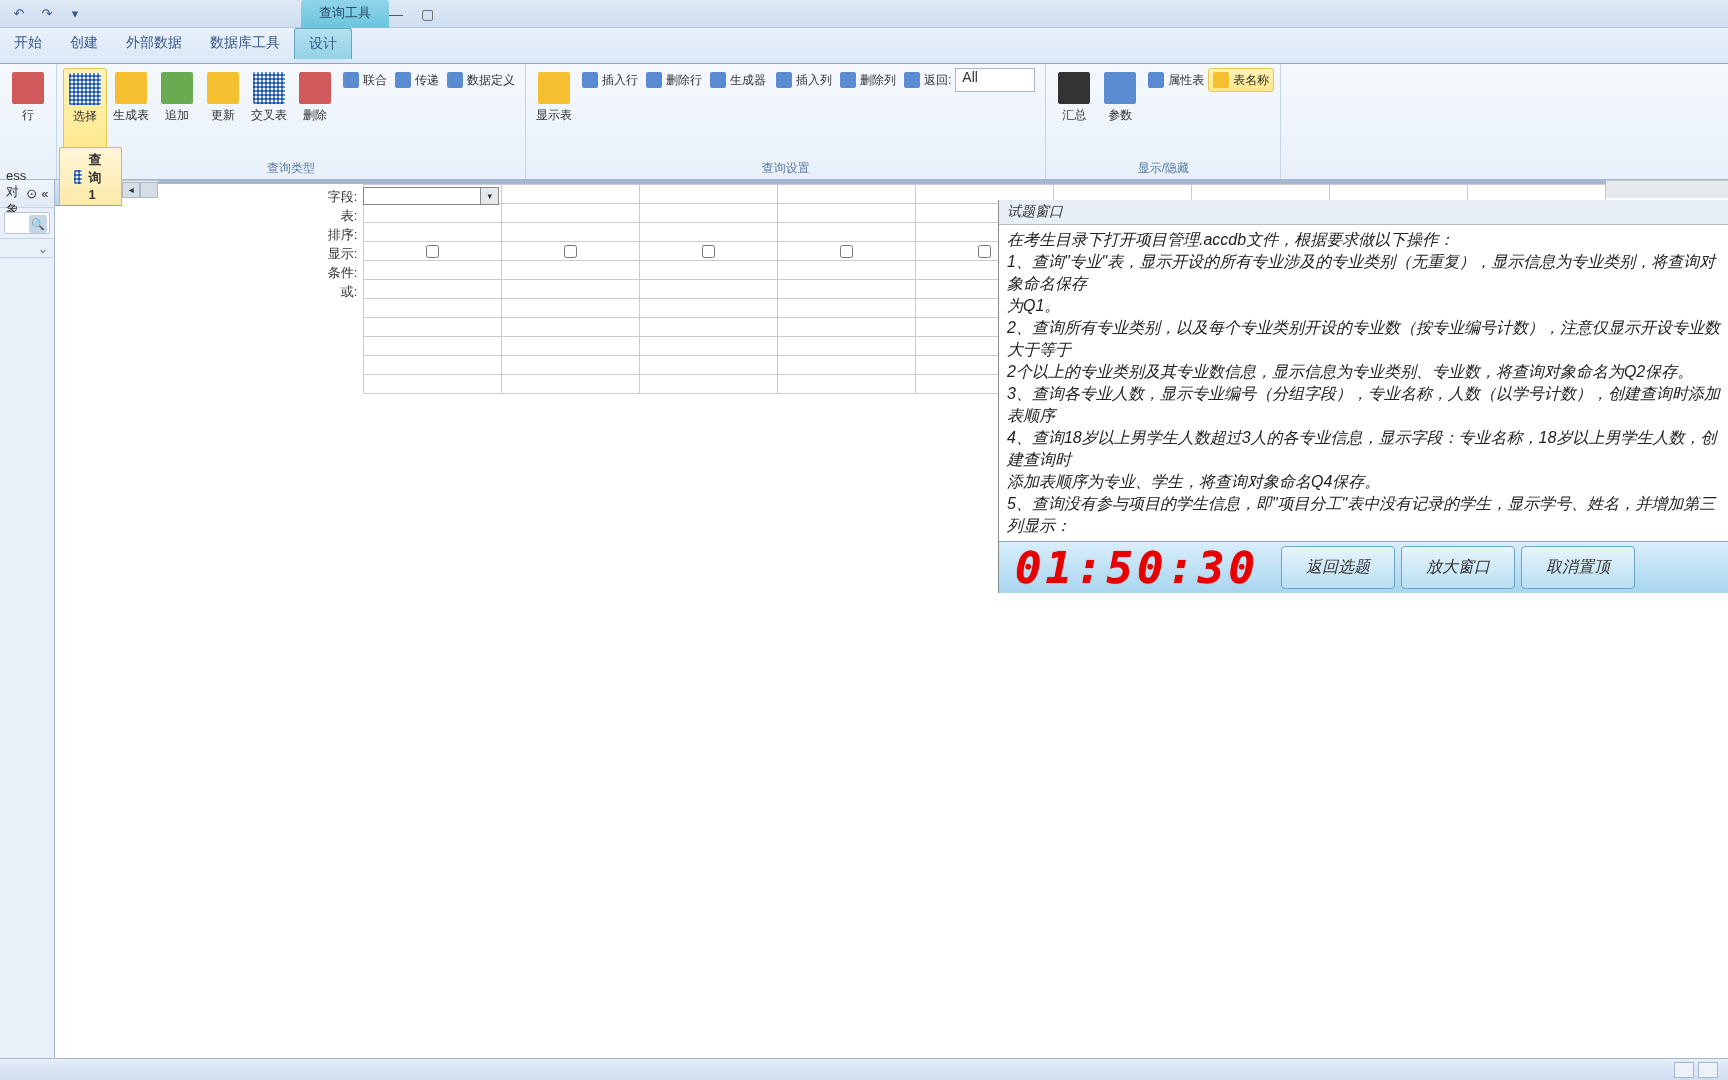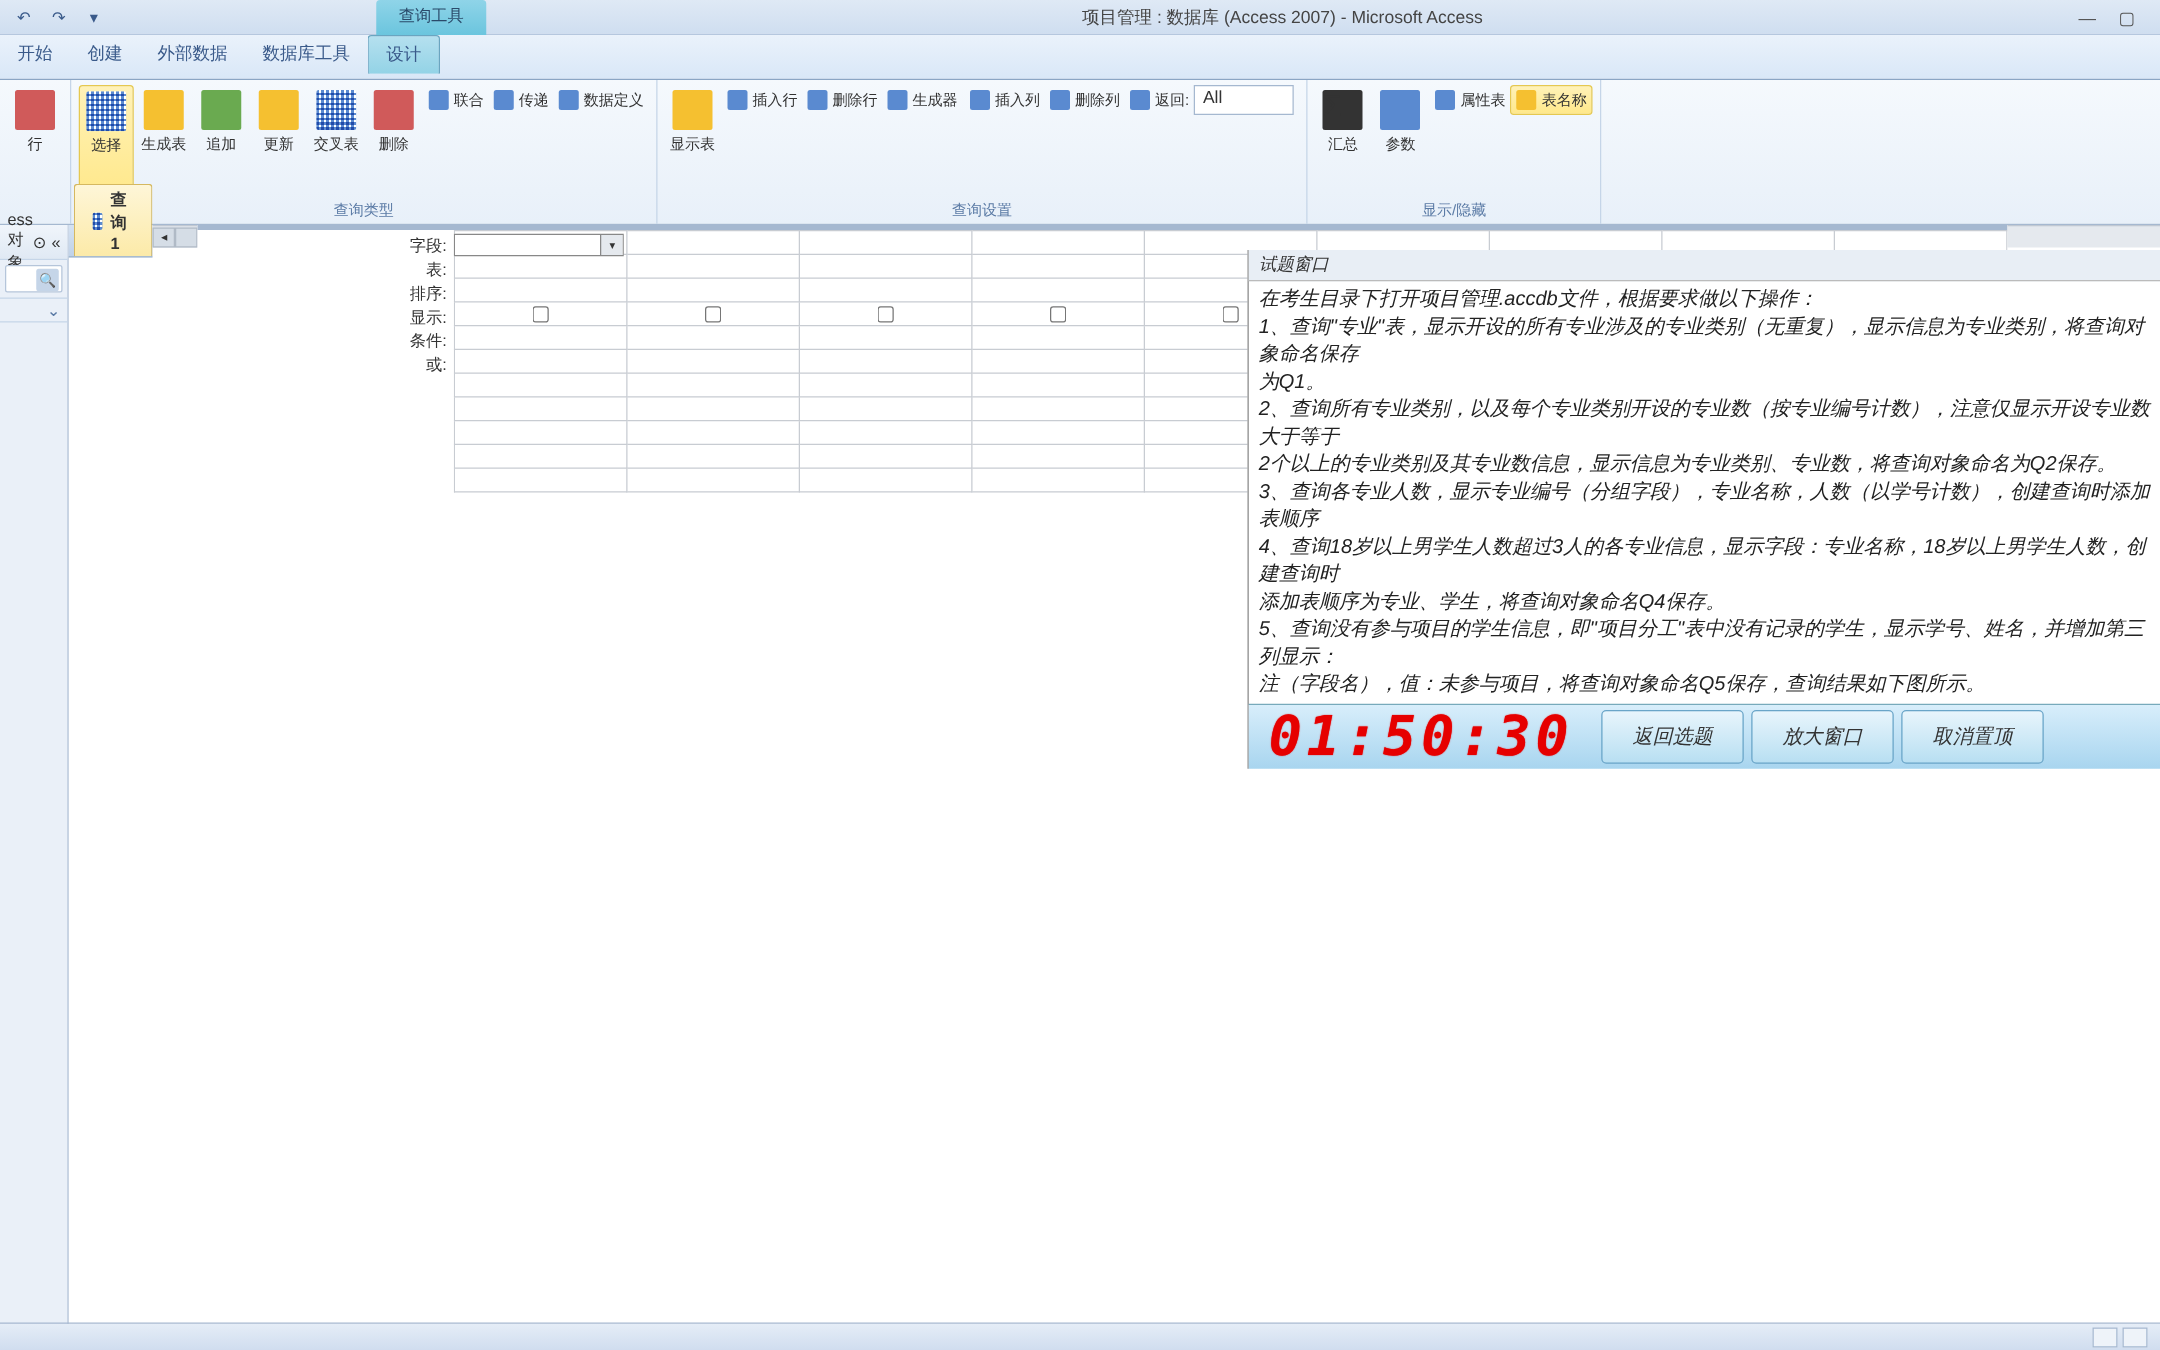--- a/index.html
+++ b/index.html
@@ -90,21 +90,20 @@
 </head>
 <body>
 
 <div class="title-bar">
   <div class="qat">
     <span class="qat-btn">↶</span>
     <span class="qat-btn">↷</span>
     <span class="qat-btn">▾</span>
   </div>
   <div class="title-contextual">查询工具</div>
-  <div class="title-text">项目管理 : 数据库 (Access 2007) - Microsoft Access</div>
   <div class="win-controls">
     <span class="win-btn">—</span>
     <span class="win-btn">▢</span>
   </div>
 </div>
 
 <div class="menu-bar">
   <div class="menu-tab">开始</div>
   <div class="menu-tab">创建</div>
   <div class="menu-tab">外部数据</div>
@@ -426,21 +425,20 @@
   <div class="exam-body">
     <div>在考生目录下打开项目管理.accdb文件，根据要求做以下操作：</div>
     <div>1、查询"专业"表，显示开设的所有专业涉及的专业类别（无重复），显示信息为专业类别，将查询对象命名保存</div>
     <div>为Q1。</div>
     <div>2、查询所有专业类别，以及每个专业类别开设的专业数（按专业编号计数），注意仅显示开设专业数大于等于</div>
     <div>2个以上的专业类别及其专业数信息，显示信息为专业类别、专业数，将查询对象命名为Q2保存。</div>
     <div>3、查询各专业人数，显示专业编号（分组字段），专业名称，人数（以学号计数），创建查询时添加表顺序</div>
     <div>4、查询18岁以上男学生人数超过3人的各专业信息，显示字段：专业名称，18岁以上男学生人数，创建查询时</div>
     <div>添加表顺序为专业、学生，将查询对象命名Q4保存。</div>
     <div>5、查询没有参与项目的学生信息，即"项目分工"表中没有记录的学生，显示学号、姓名，并增加第三列显示：</div>
-    <div>注（字段名），值：未参与项目，将查询对象命名Q5保存，查询结果如下图所示。</div>
   </div>
   <div class="exam-bar">
     <div class="timer">01:50:30</div>
     <div class="exam-btn">返回选题</div>
     <div class="exam-btn">放大窗口</div>
     <div class="exam-btn">取消置顶</div>
   </div>
 </div>
 
 <div class="status-bar">

